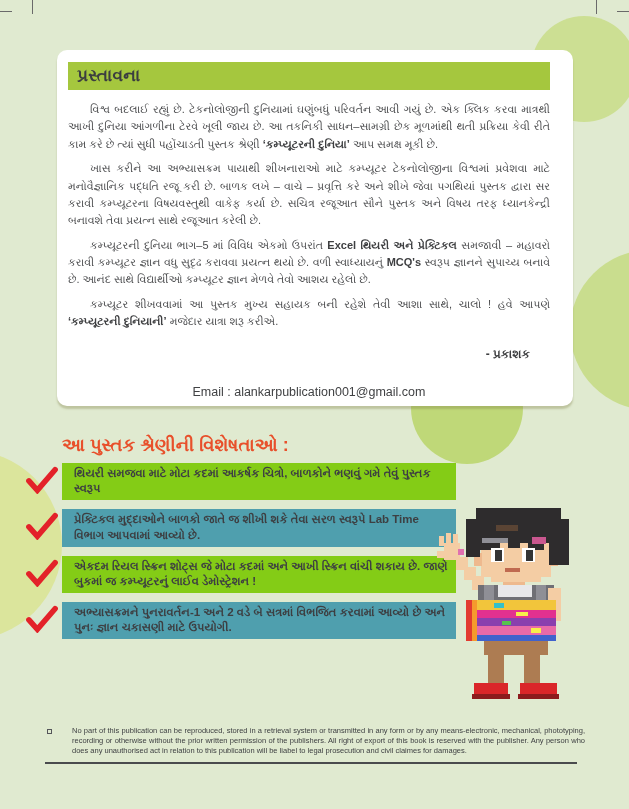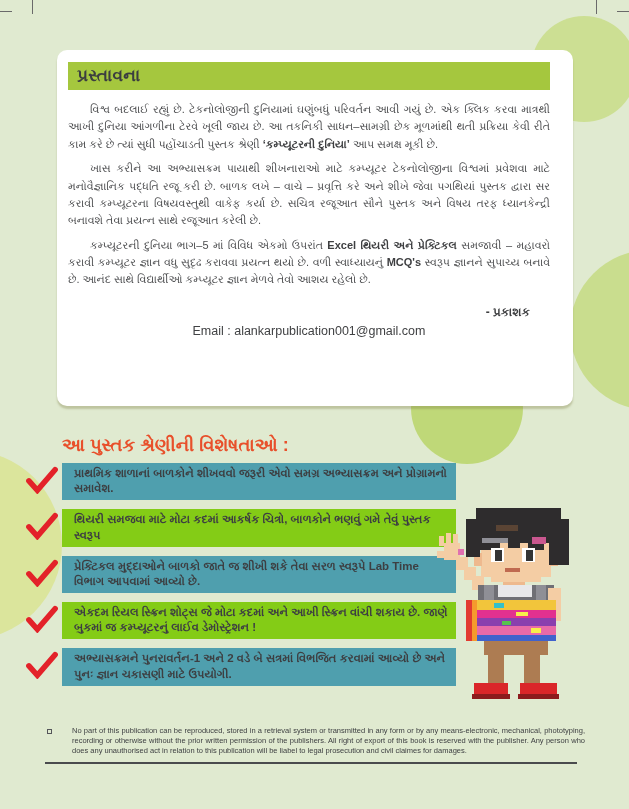--- a/index.html
+++ b/index.html
@@ -55,21 +55,21 @@
     font-weight: bold;
     font-size: 12px;
     color: #3e3f41;
     padding-right: 20px;
     margin-top: 16px;
   }
   #publisher-email {
     text-align: center;
     font-size: 12.5px;
     color: #414244;
-    margin-top: 5px;
+    margin-top: 24px;
   }
 
   
   #features-heading {
     position: absolute; left: 62px; top: 435px;
     font-size: 18px; font-weight: bold;
     color: #e8502b;
     z-index: 2;
   }
   #features-list {
@@ -134,33 +134,28 @@
 <div class="cropmark" style="left:596px; top:0; width:1px; height:14px;"></div>
 <div class="cropmark" style="left:617px; top:11px; width:12px; height:1px;"></div>
 
 <div id="preface-card">
   <div id="preface-title-band">
     <h1>પ્રસ્તાવના</h1>
   </div>
   <p class="para first"><span>વિશ્વ બદલાઈ રહ્યું છે. ટેકનોલોજીની દુનિયામાં ઘણુંબધું પરિવર્તન આવી ગયું છે. એક ક્લિક કરવા માત્રથી આખી દુનિયા આંગળીના ટેરવે ખૂલી જાય છે. આ તકનિકી સાધન–સામગ્રી છેક મૂળમાંથી થતી પ્રક્રિયા કેવી રીતે કામ કરે છે ત્યાં સુધી પહોંચાડતી પુસ્તક શ્રેણી </span><b>‘કમ્પ્યૂટરની દુનિયા’</b><span> આપ સમક્ષ મૂકી છે.</span></p>
   <p class="para">ખાસ કરીને આ અભ્યાસક્રમ પાયાથી શીખનારાઓ માટે કમ્પ્યૂટર ટેકનોલોજીના વિશ્વમાં પ્રવેશવા માટે મનોવૈજ્ઞાનિક પદ્ધતિ રજૂ કરી છે. બાળક લખે – વાચે – પ્રવૃત્તિ કરે અને શીખે જેવા પગથિયાં પુસ્તક દ્વારા સર કરાવી કમ્પ્યૂટરના વિષયવસ્તુથી વાકેફ કર્યા છે. સચિત્ર રજૂઆત સૌને પુસ્તક અને વિષય તરફ ધ્યાનકેન્દ્રી બનાવશે તેવા પ્રયત્ન સાથે રજૂઆત કરેલી છે.</p>
   <p class="para"><span>કમ્પ્યૂટરની દુનિયા ભાગ–5 માં વિવિધ એકમો ઉપરાંત </span><b>Excel થિયરી અને પ્રેક્ટિકલ</b><span> સમજાવી – મહાવરો કરાવી કમ્પ્યૂટર જ્ઞાન વધુ સુદૃઢ કરાવવા પ્રયત્ન થયો છે. વળી સ્વાધ્યાયનું </span><b>MCQ's</b><span> સ્વરૂપ જ્ઞાનને સુપાચ્ય બનાવે છે. આનંદ સાથે વિદ્યાર્થીઓ કમ્પ્યૂટર જ્ઞાન મેળવે તેવો આશય રહેલો છે.</span></p>
+  <p class="para"><span>કમ્પ્યૂટર શીખવવામાં આ પુસ્તક મુખ્ય સહાયક બની રહેશે તેવી આશા સાથે, ચાલો ! હવે આપણે </span><b>‘કમ્પ્યૂટરની દુનિયાની’</b><span> મજેદાર યાત્રા શરૂ કરીએ.</span></p>
   <div id="publisher-signature">- પ્રકાશક</div>
   <div id="publisher-email">Email : alankarpublication001@gmail.com</div>
 </div>
 
 <div id="features-heading">આ પુસ્તક શ્રેણીની વિશેષતાઓ :</div>
 
 <div id="features-list">
-  <div class="feature-row">
-    <span class="check-wrap"><svg width="32" height="28" viewBox="0 0 34 30">
-          <path d="M3 16 L12 26 L31 4" fill="none" stroke="#e32229" stroke-width="6" stroke-linecap="round"></path>
-        </svg></span>
-    <div class="feature-bar teal">પ્રાથમિક શાળાનાં બાળકોને શીખવવો જરૂરી એવો સમગ્ર અભ્યાસક્રમ અને પ્રોગ્રામનો સમાવેશ.</div>
-  </div>
   <div class="feature-row">
     <span class="check-wrap"><svg width="32" height="28" viewBox="0 0 34 30">
           <path d="M3 16 L12 26 L31 4" fill="none" stroke="#e32229" stroke-width="6" stroke-linecap="round"></path>
         </svg></span>
     <div class="feature-bar green">થિયરી સમજવા માટે મોટા કદમાં આકર્ષક ચિત્રો, બાળકોને ભણવું ગમે તેવું પુસ્તક સ્વરૂપ</div>
   </div>
   <div class="feature-row">
     <span class="check-wrap"><svg width="32" height="28" viewBox="0 0 34 30">
           <path d="M3 16 L12 26 L31 4" fill="none" stroke="#e32229" stroke-width="6" stroke-linecap="round"></path>
         </svg></span>

